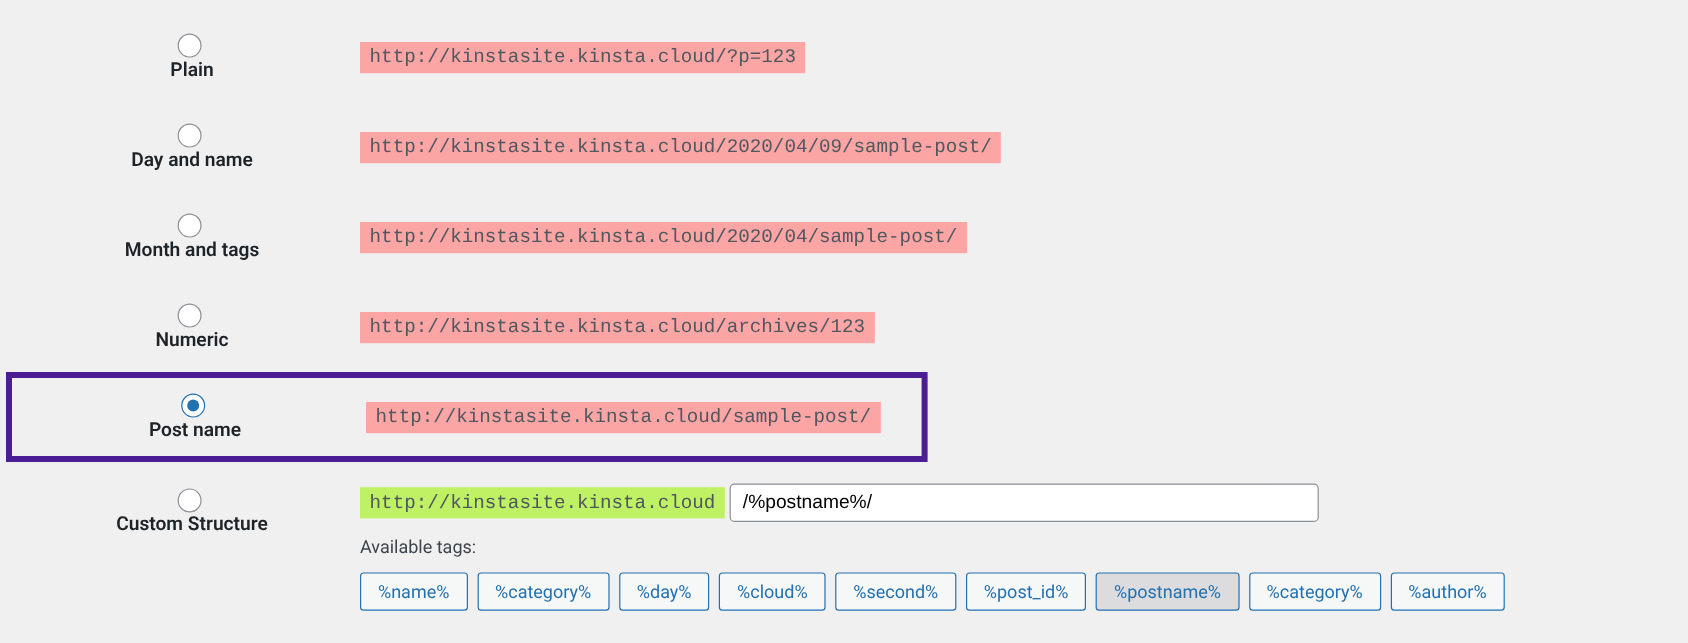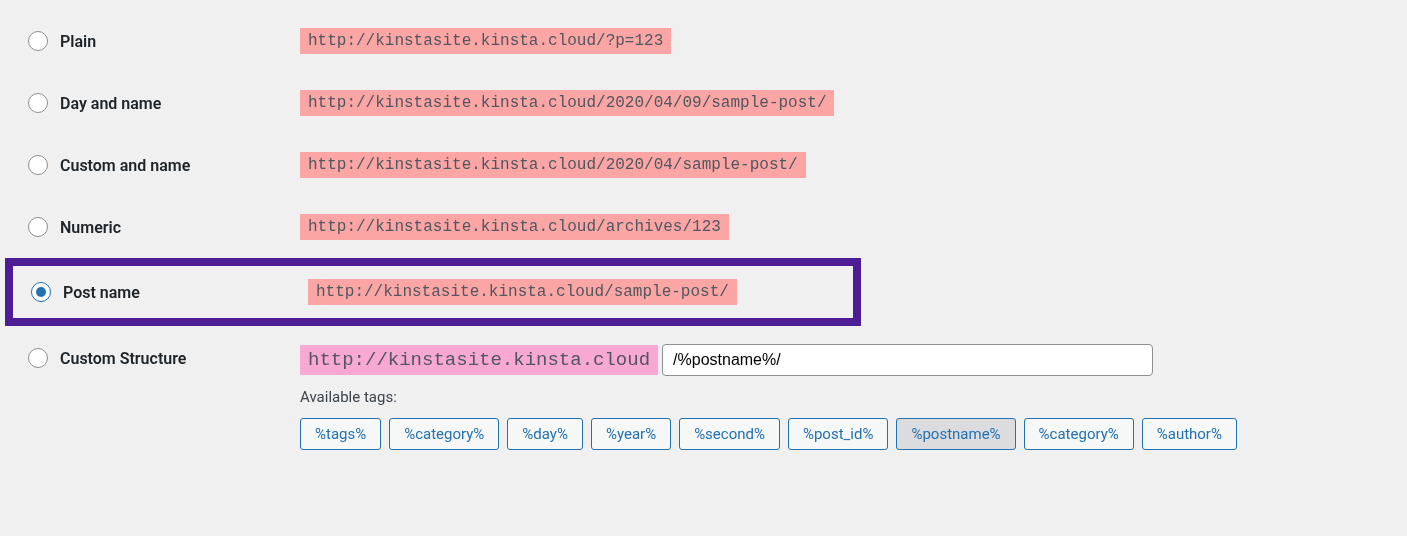--- a/index.html
+++ b/index.html
@@ -14,31 +14,32 @@
       font-size: 16px;
       color: #1d2327;
     }
     .option-row {
       display: flex;
       align-items: center;
       padding: 18px 0;
       position: relative;
     }
     .option-row.highlighted {
-      border: 8px solid #4c1d95;
+      border: 5px solid #4c1d95;
       padding: 13px 10px 13px 0;
       margin-left: -15px;
       padding-left: 10px;
-      width: 856px;
+      width: 768px;
     }
     .radio-label {
       display: flex;
       align-items: center;
       width: 280px;
       flex-shrink: 0;
+      flex-direction: column;
     }
     .option-row.highlighted .radio-label {
       width: 285px;
     }
     .radio {
       width: 20px;
       height: 20px;
       border: 1.5px solid #8c8f94;
       border-radius: 50%;
       margin-right: 12px;
@@ -79,24 +80,24 @@
       flex-direction: column;
       gap: 12px;
       flex: 1;
     }
     .custom-input-line {
       display: flex;
       align-items: center;
     }
     .custom-prefix {
       font-family: Consolas, Monaco, "Courier New", monospace;
-      background: #f9a8d4;
+      background: #bef264;
       padding: 4px 8px;
       color: #50575e;
-      font-size: 19px;
+      font-size: 16px;
     }
     .custom-input {
       font-family: -apple-system, BlinkMacSystemFont, "Segoe UI", sans-serif;
       border: 1px solid #8c8f94;
       border-radius: 4px;
       padding: 6px 10px;
       font-size: 16px;
       width: 491px;
       margin-left: 4px;
       background: #fff;
@@ -139,21 +140,21 @@
   <div class="radio-label">
     <div class="radio"></div>
     <span class="label-text">Day and name</span>
   </div>
   <code class="url-code">http://kinstasite.kinsta.cloud/2020/04/09/sample-post/</code>
 </div>
 
 <div class="option-row">
   <div class="radio-label">
     <div class="radio"></div>
-    <span class="label-text">Custom and name</span>
+    <span class="label-text">Month and tags</span>
   </div>
   <code class="url-code">http://kinstasite.kinsta.cloud/2020/04/sample-post/</code>
 </div>
 
 <div class="option-row">
   <div class="radio-label">
     <div class="radio"></div>
     <span class="label-text">Numeric</span>
   </div>
   <code class="url-code">http://kinstasite.kinsta.cloud/archives/123</code>
@@ -172,24 +173,24 @@
     <div class="radio"></div>
     <span class="label-text">Custom Structure</span>
   </div>
   <div class="custom-row-content">
     <div class="custom-input-line">
       <code class="custom-prefix">http://kinstasite.kinsta.cloud</code>
       <input type="text" class="custom-input" value="/%postname%/" style="">
     </div>
     <div class="available-tags-label">Available tags:</div>
     <div class="tags-row">
-        <button class="tag-btn">%tags%</button>
+        <button class="tag-btn">%name%</button>
         <button class="tag-btn">%category%</button>
         <button class="tag-btn">%day%</button>
-        <button class="tag-btn">%year%</button>
+        <button class="tag-btn">%cloud%</button>
         <button class="tag-btn">%second%</button>
         <button class="tag-btn">%post_id%</button>
         <button class="tag-btn active">%postname%</button>
         <button class="tag-btn">%category%</button>
         <button class="tag-btn">%author%</button>
       </div>
   </div>
 </div>
 
 </body></html>

